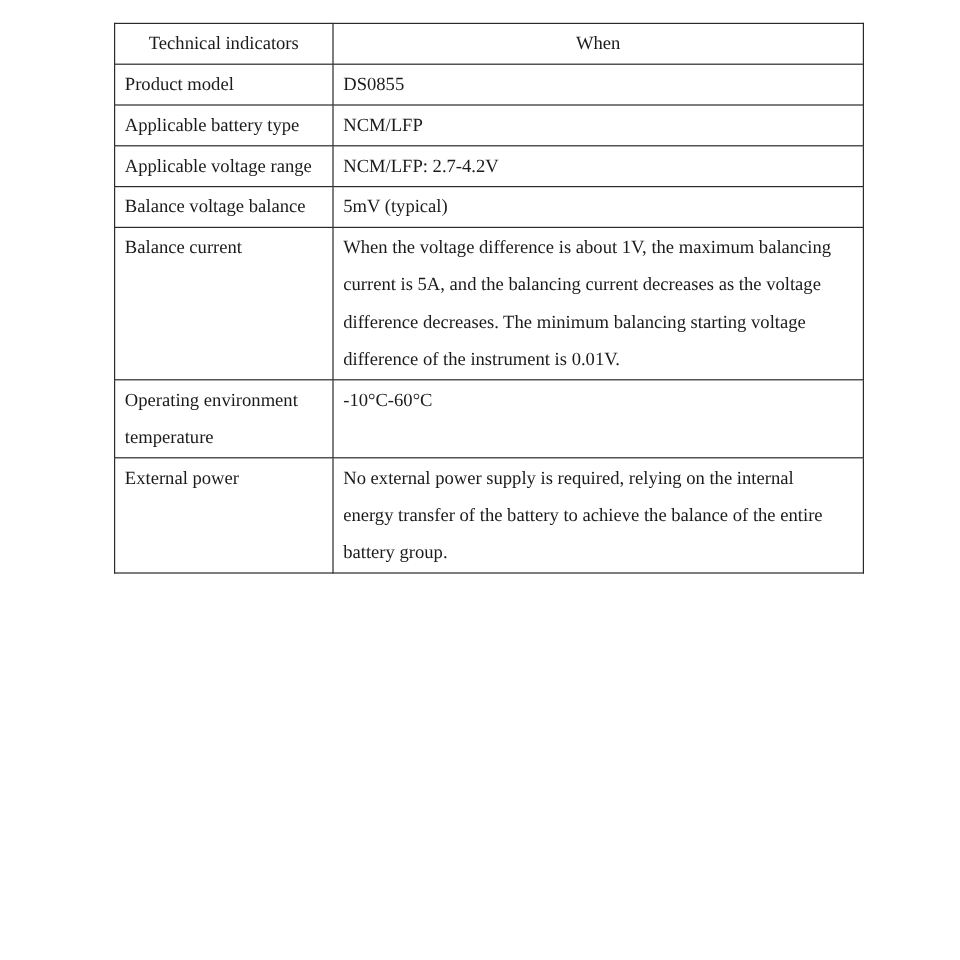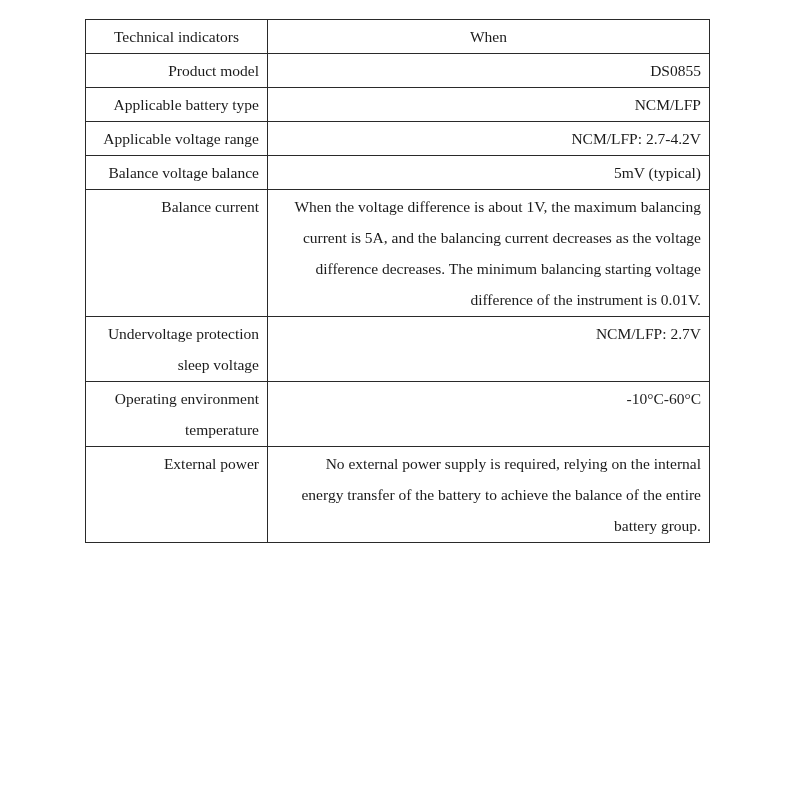--- a/index.html
+++ b/index.html
@@ -10,21 +10,21 @@
   body {
     position: relative;
     width: 800px;
     height: 800px;
     font-family: "Liberation Serif", "DejaVu Serif", serif;
     color: #1b1b1b;
     overflow: hidden;
   }
   table.doc-table {
     position: absolute;
-    left: 85px;
+    left: 95px;
     top: 19px;
     width: 624px;
     border-collapse: collapse;
     table-layout: fixed;
   }
   .doc-table th,
   .doc-table td {
     border: 1px solid #2a2a2a;
     font-size: 15.5px;
     font-weight: 400;
@@ -32,21 +32,21 @@
     vertical-align: top;
     padding: 1px 8px 1px 8px;
     white-space: pre-line;
     overflow: hidden;
   }
   .doc-table th {
     text-align: center;
     font-weight: 400;
   }
   .doc-table td {
-    text-align: right;
+    text-align: left;
   }
   .col-indicator { width: 182px; }
   .col-index     { width: 442px; }
 </style>
 </head>
 <body>
 
 <table class="doc-table">
   <colgroup>
     <col class="col-indicator">
@@ -76,25 +76,20 @@
       <td>5mV (typical)</td>
     </tr>
     <tr>
       <td>Balance current</td>
       <td>When the voltage difference is about 1V, the maximum balancing
 current is 5A, and the balancing current decreases as the voltage
 difference decreases. The minimum balancing starting voltage
 difference of the instrument is 0.01V.</td>
     </tr>
     <tr>
-      <td>Undervoltage protection
-sleep voltage</td>
-      <td>NCM/LFP: 2.7V</td>
-    </tr>
-    <tr>
       <td>Operating environment
 temperature</td>
       <td>-10°C-60°C</td>
     </tr>
     <tr>
       <td>External power</td>
       <td>No external power supply is required, relying on the internal
 energy transfer of the battery to achieve the balance of the entire
 battery group.</td>
     </tr>

